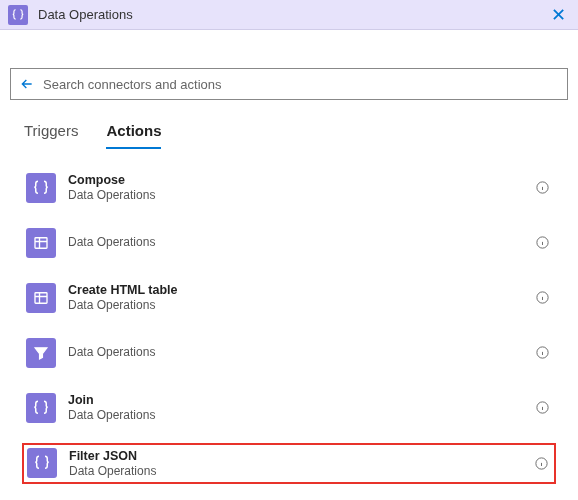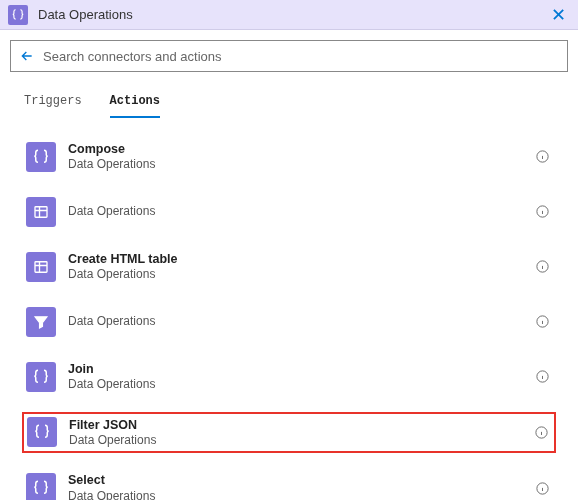--- a/index.html
+++ b/index.html
@@ -40,20 +40,21 @@
     }
     .close-btn {
       color: #0078d4;
       font-size: 18px;
       cursor: pointer;
       padding: 0 4px;
       font-weight: 300;
     }
     .search-container {
       padding: 10px 10px 8px 10px;
+      margin-top: 28px;
     }
     .search-box {
       border: 1px solid #888;
       height: 32px;
       display: flex;
       align-items: center;
       padding: 0 8px;
     }
     .back-arrow {
       color: #0078d4;
@@ -69,26 +70,25 @@
       font-size: 13px;
       color: #333;
     }
     .search-input::placeholder { color: #666; }
     .tabs {
       display: flex;
       padding: 6px 24px 0 24px;
       gap: 28px;
     }
     .tab {
-      font-size: 12px;
+      font-size: 15px;
       color: #555;
       padding: 8px 0;
       cursor: pointer;
       border-bottom: 2px solid transparent;
-      font-family: Liberation Mono, monospace;
     }
     .tab.active {
       color: #222;
       font-weight: 600;
       border-bottom: 2px solid #0078d4;
     }
     .actions-list {
       padding: 18px 22px 0 22px;
     }
     .action-item {

